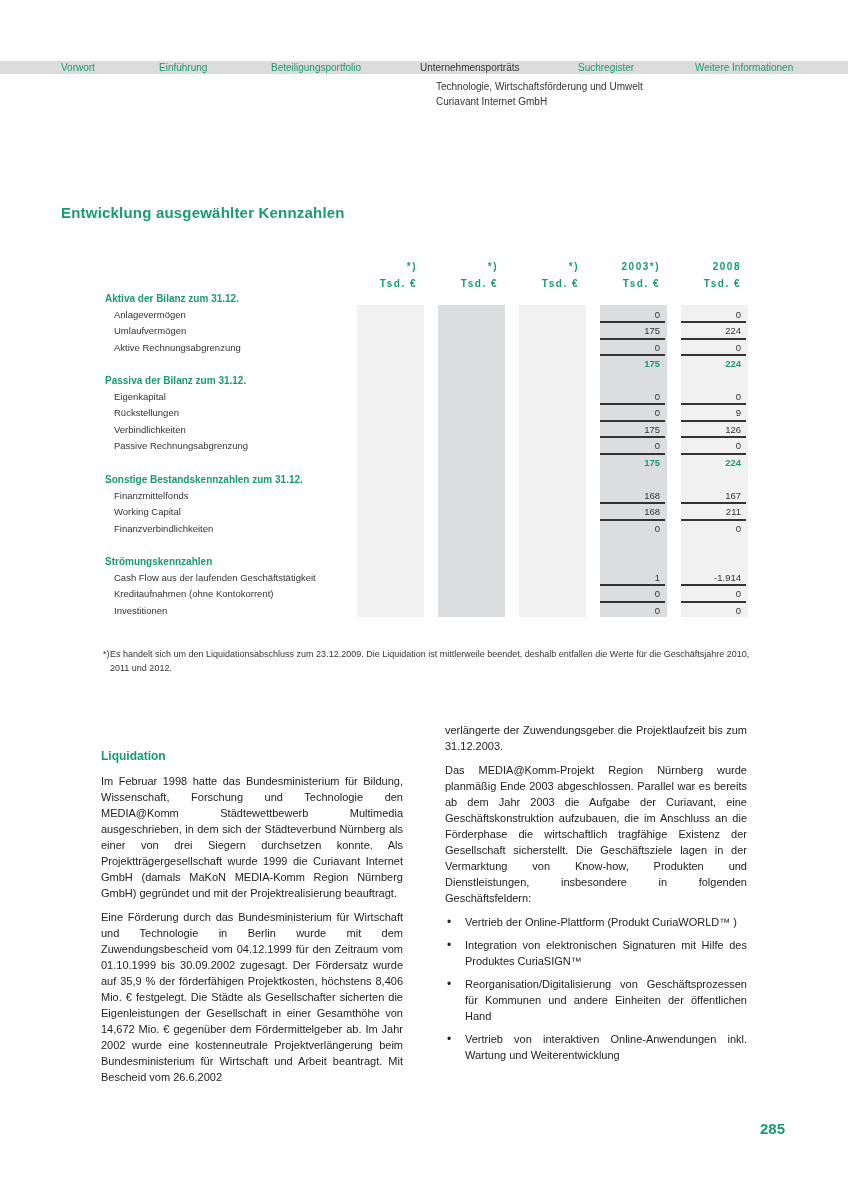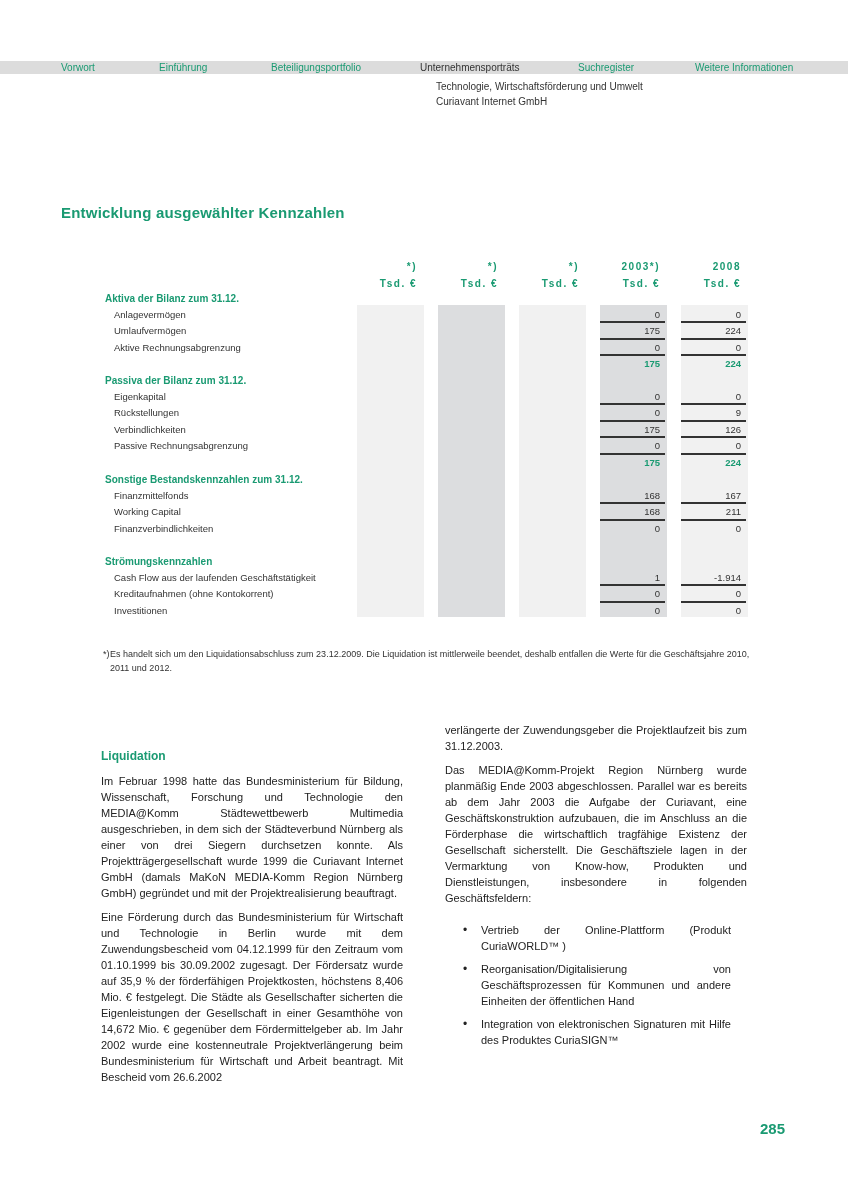--- a/index.html
+++ b/index.html
@@ -17,21 +17,21 @@
   .section { position: absolute; left: 105px; font-size: 10px; font-weight: bold; color: #1a9a72; white-space: nowrap; }
   .label { position: absolute; left: 114px; font-size: 9.5px; color: #333; white-space: nowrap; }
   .val { position: absolute; width: 63px; text-align: right; font-size: 9.5px; color: #333; }
   .val.total { color: #1a9a72; font-weight: bold; }
   .uline { position: absolute; height: 1.5px; width: 65px; background: #333; }
   .footnote { position: absolute; left: 110px; top: 647px; width: 640px; font-size: 9px; line-height: 14px; color: #333; }
   .fn-mark { position: absolute; left: -7px; }
   .body-col { position: absolute; font-size: 11px; line-height: 16px; color: #222; text-align: justify; }
   .body-col p { margin: 0 0 8px 0; }
   .sec-h { font-size: 12px; font-weight: bold; color: #1a9a72; margin: 0 0 9px 0; }
-  ul.bullets { list-style: none; margin: 16px; padding: 0; }
+  ul.bullets { list-style: none; margin: 0; padding: 0; }
   ul.bullets li { position: relative; padding-left: 20px; margin-bottom: 7px; text-align: justify; }
   ul.bullets li::before { content: "\2022"; position: absolute; left: 2px; top: 0; font-size: 12px; }
   .pagenum { position: absolute; left: 760px; top: 1120px; font-size: 15px; font-weight: bold; color: #1a9a72; }
 </style>
 </head>
 <body>
 
 <div class="navbar"></div>
 <span class="nav-item" style="left:61px">Vorwort</span>
 <span class="nav-item" style="left:159px">Einführung</span>
@@ -155,18 +155,19 @@
   <div class="sec-h">Liquidation</div>
   <p>Im Februar 1998 hatte das Bundesministerium für Bildung, Wissenschaft, Forschung und Technologie den MEDIA@Komm Städtewettbewerb Multimedia ausgeschrieben, in dem sich der Städteverbund Nürnberg als einer von drei Siegern durchsetzen konnte. Als Projektträgergesellschaft wurde 1999 die Curiavant Internet GmbH (damals MaKoN MEDIA-Komm Region Nürnberg GmbH) gegründet und mit der Projektrealisierung beauftragt.</p>
   <p>Eine Förderung durch das Bundesministerium für Wirtschaft und Technologie in Berlin wurde mit dem Zuwendungsbescheid vom 04.12.1999 für den Zeitraum vom 01.10.1999 bis 30.09.2002 zugesagt. Der Fördersatz wurde auf 35,9 % der förderfähigen Projektkosten, höchstens 8,406 Mio. € festgelegt. Die Städte als Gesellschafter sicherten die Eigenleistungen der Gesellschaft in einer Gesamthöhe von 14,672 Mio. € gegenüber dem Fördermittelgeber ab. Im Jahr 2002 wurde eine kostenneutrale Projektverlängerung beim Bundesministerium für Wirtschaft und Arbeit beantragt. Mit Bescheid vom 26.6.2002</p>
 </div>
 
 <div class="body-col" style="left:445px; top:722px; width:302px;">
   <p>verlängerte der Zuwendungsgeber die Projektlaufzeit bis zum 31.12.2003.</p>
   <p>Das MEDIA@Komm-Projekt Region Nürnberg wurde planmäßig Ende 2003 abgeschlossen. Parallel war es bereits ab dem Jahr 2003 die Aufgabe der Curiavant, eine Geschäftskonstruktion aufzubauen, die im Anschluss an die Förderphase die wirtschaftlich tragfähige Existenz der Gesellschaft sicherstellt. Die Geschäftsziele lagen in der Vermarktung von Know-how, Produkten und Dienstleistungen, insbesondere in folgenden Geschäftsfeldern:</p>
   <ul class="bullets">
     <li>Vertrieb der Online-Plattform (Produkt CuriaWORLD™ )</li>
+    <li>Integration von elektronischen Signaturen mit Hilfe des Produktes CuriaSIGN™</li>
     <li>Reorganisation/Digitalisierung von Geschäftsprozessen für Kommunen und andere Einheiten der öffentlichen Hand</li>
-    <li>Integration von elektronischen Signaturen mit Hilfe des Produktes CuriaSIGN™</li>
+    <li>Vertrieb von interaktiven Online-Anwendungen inkl. Wartung und Weiterentwicklung</li>
   </ul>
 </div>
 
 <div class="pagenum">285</div>
 
 </body></html>

